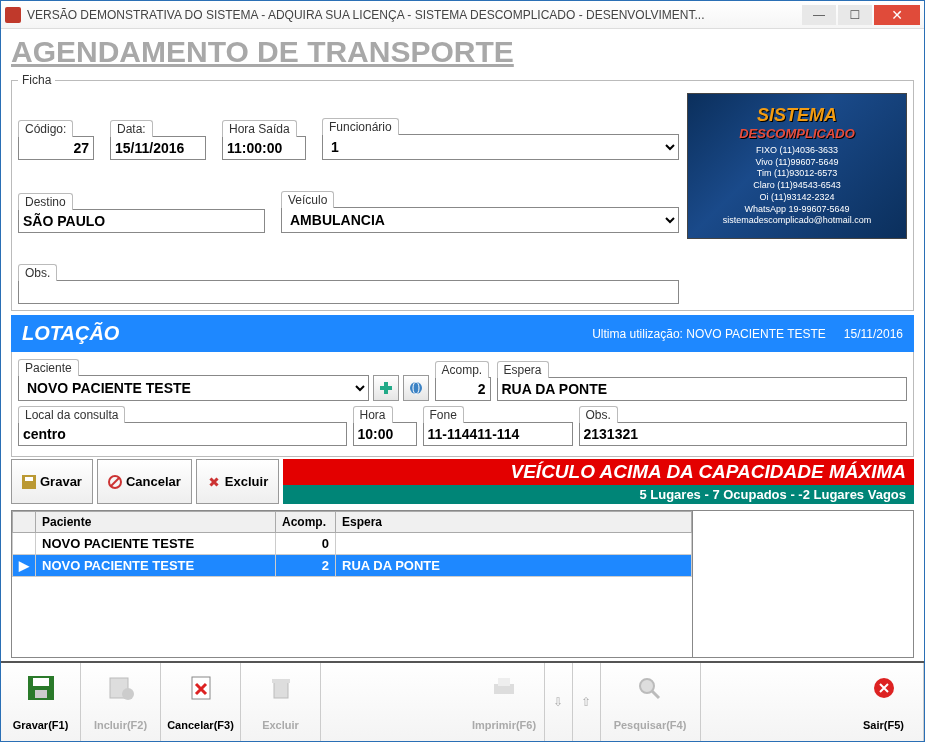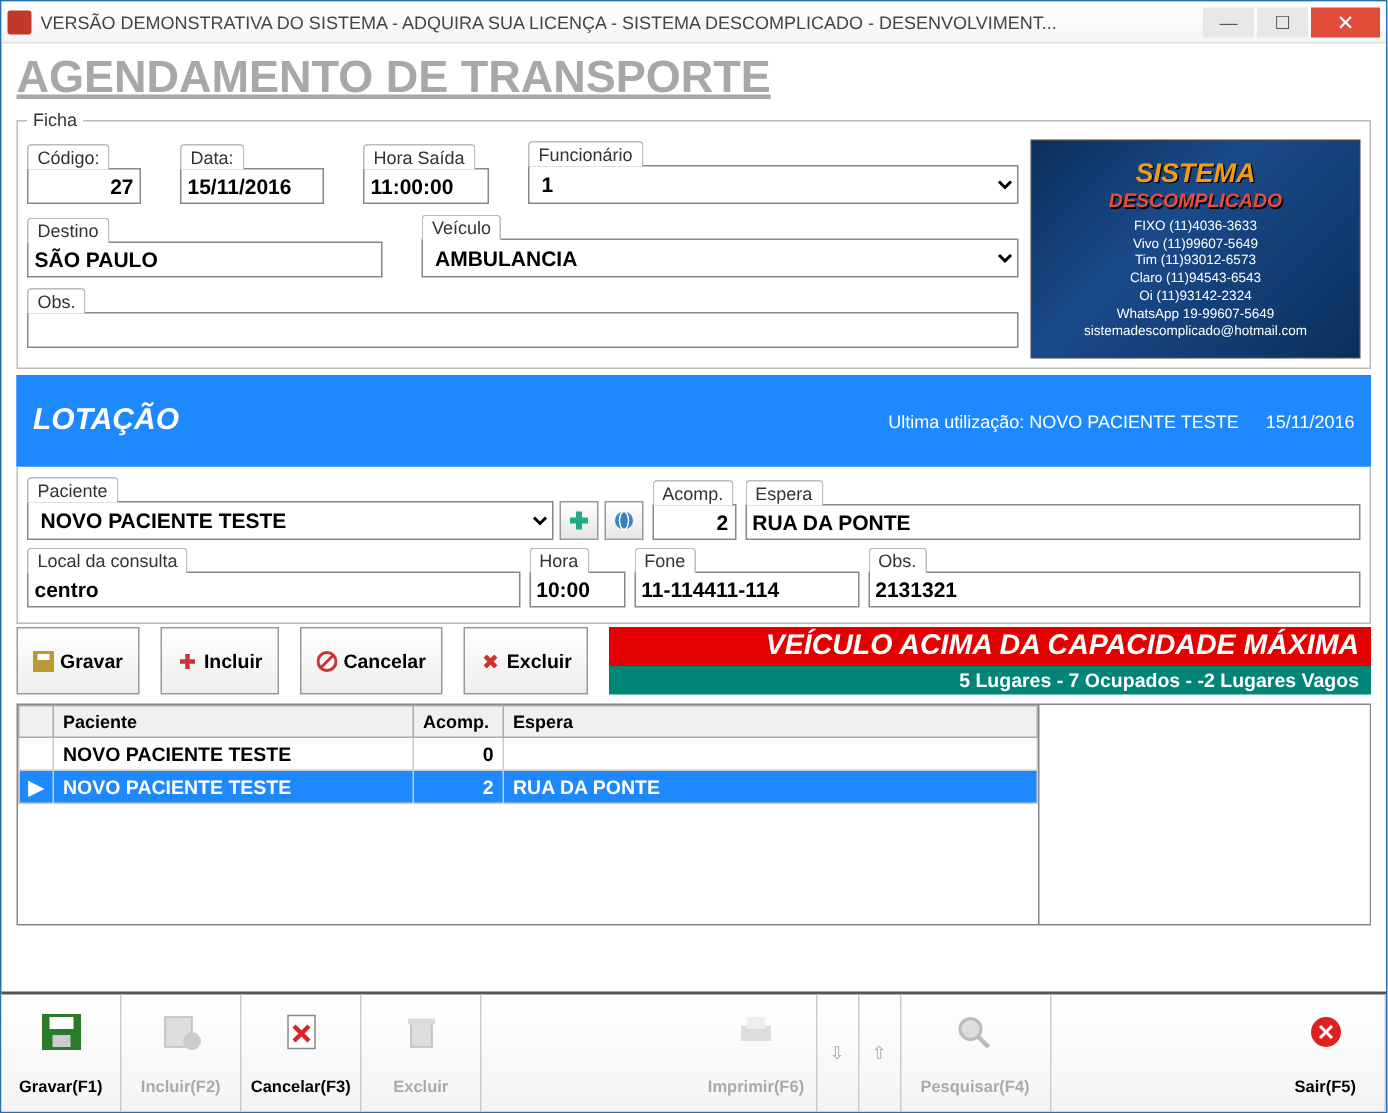--- a/index.html
+++ b/index.html
@@ -64,21 +64,21 @@
   font-size: 12px;
   color: #333;
   padding: 0 4px;
 }
 .ficha-row {
   display: flex;
   gap: 8px;
   align-items: flex-start;
 }
 .ficha-left { flex: 1; display: flex; flex-direction: column; gap: 6px; }
-.row { display: flex; gap: 26px; align-items: flex-end; }
+.row { display: flex; gap: 16px; align-items: flex-end; margin-top: 24px; }
 .field-group { display: flex; flex-direction: column; }
 .field-group > label {
   font-size: 12px;
   color: #333;
   border: 1px solid #bbb;
   border-bottom: none;
   padding: 1px 6px;
   border-radius: 3px 3px 0 0;
   background: #fff;
   width: fit-content;
@@ -112,21 +112,21 @@
   font-size: 18px; font-weight: bold; font-style: italic;
   text-shadow: 1px 1px #000;
 }
 .logo-box .brand .s1 { color:#f39c12; }
 .logo-box .brand .s2 { color:#e74c3c; font-size: 13px; display:block; }
 .logo-box .contact { margin-top: 4px; line-height: 1.3; color: #fff; font-size: 9px; }
 
 .lotacao-bar {
   background: #1e88ff;
   color: #fff;
-  padding: 18px 10px;
+  padding: 6px 10px;
   display: flex;
   align-items: center;
   border: 1px solid #1e88ff;
 }
 .lotacao-title {
   font-size: 20px;
   font-weight: bold;
   font-style: italic;
 }
 .lotacao-right { margin-left: auto; font-size: 12px; display:flex; gap:18px;text-align:right; }
@@ -142,21 +142,21 @@
   border: 1px solid #999;
   background: linear-gradient(#fff,#e5e5e5);
   display:flex;align-items:center;justify-content:center;
   cursor: pointer;
 }
 .w-pac{flex:1;min-width:300px}.w-acomp{width:56px}.w-esp{flex:1}
 .w-local{flex:1}.w-hora{width:64px}.w-fone{width:150px}.w-obs2{flex:1}
 
 .toolbar {
   display: flex;
-  gap: 14px;
+  gap: 4px;
   margin-top: 2px;
 }
 .tb-btn {
   border: 1px solid #999;
   background: linear-gradient(#fff,#eee);
   padding: 5px 10px;
   display: flex; align-items: center; gap: 4px;
   font-size: 13px; font-weight: bold;
   cursor: pointer;
 }
@@ -346,28 +346,20 @@
 
   <div class="toolbar">
     <div class="tb-btn">
       <span class="tb-icon">
         <svg width="14" height="14">
             <rect width="14" height="14" fill="#b93"></rect>
             <rect x="3" y="2" width="8" height="4" fill="#fff"></rect>
           </svg>
       </span>
       <span>Gravar</span>
-    </div>
-    <div class="tb-btn">
-      <span class="tb-icon">
-        <svg width="14" height="14">
-            <path d="M7 2v10M2 7h10" stroke="#c33" stroke-width="3"></path>
-          </svg>
-      </span>
-      <span>Incluir</span>
     </div>
     <div class="tb-btn">
       <span class="tb-icon">
         <svg width="14" height="14">
             <circle cx="7" cy="7" r="6" fill="none" stroke="#c33" stroke-width="2"></circle>
             <line x1="3" y1="11" x2="11" y2="3" stroke="#c33" stroke-width="2"></line>
           </svg>
       </span>
       <span>Cancelar</span>
     </div>

